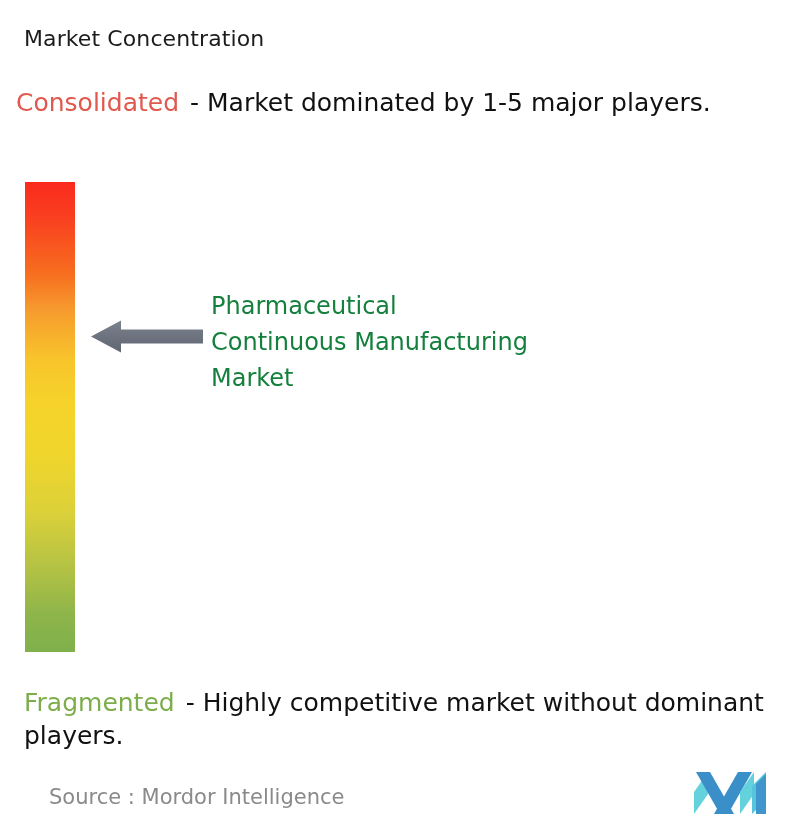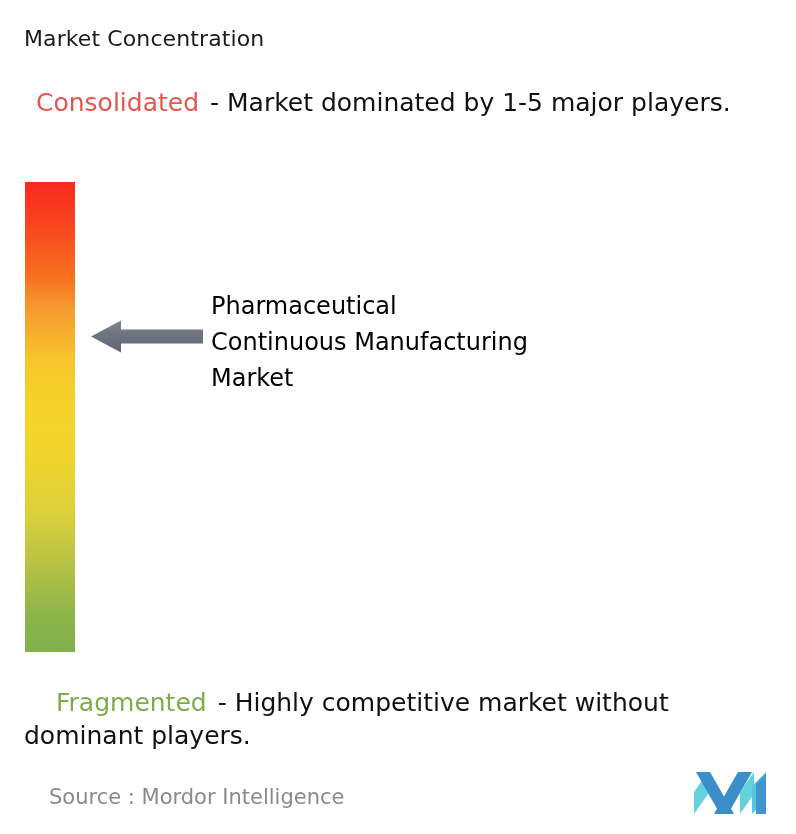--- a/index.html
+++ b/index.html
@@ -30,21 +30,21 @@
     line-height: 38px;
     color: #1c1c1c;
     font-weight: 400;
     letter-spacing: 0.1px;
     white-space: nowrap;
   }
 
   
   .caption-top {
     position: absolute;
-    left: 36px;
+    left: 16px;
     top: 86px;
     width: 756px;
     font-size: 25px;
     line-height: 33px;
     color: #111111;
     font-weight: 400;
   }
   .caption-bottom {
     position: absolute;
     left: 24px;
@@ -53,21 +53,20 @@
     font-size: 25px;
     line-height: 33px;
     color: #111111;
     font-weight: 400;
   }
   .kw-consolidated {
     color: #e0584e;
   }
   .kw-fragmented {
     color: #7dad4b;
-    margin-left: 32px;
   }
   .kw-gap {
     display: inline-block;
     width: 11px;
   }
 
   
   .gradient-bar {
     position: absolute;
     left: 25px;
@@ -101,21 +100,21 @@
   }
 
   
   .arrow-label {
     position: absolute;
     left: 211px;
     top: 288px;
     width: 460px;
     font-size: 24px;
     line-height: 36px;
-    color: #000000;
+    color: #15803d;
     font-weight: 400;
   }
   .arrow-label .ln {
     display: block;
     white-space: nowrap;
   }
 
   
   .footer-source {
     position: absolute;

